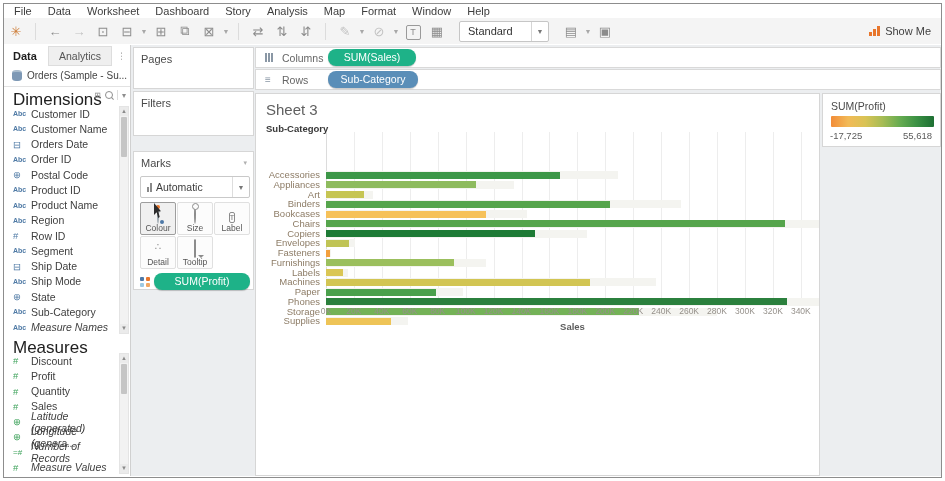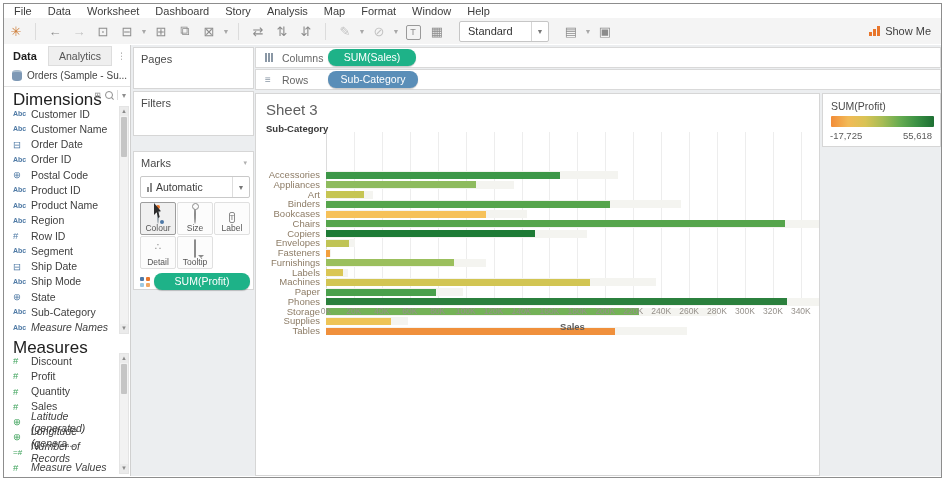--- a/index.html
+++ b/index.html
@@ -203,21 +203,21 @@
         <div class="fitem">
           <span class="fic c-dim t-abc">Abc</span>
           <span>Customer ID</span>
         </div>
         <div class="fitem">
           <span class="fic c-dim t-abc">Abc</span>
           <span>Customer Name</span>
         </div>
         <div class="fitem">
           <span class="fic c-dim">⊟</span>
-          <span>Order Date</span>
+          <span>Orders Date</span>
         </div>
         <div class="fitem">
           <span class="fic c-dim t-abc">Abc</span>
           <span>Order ID</span>
         </div>
         <div class="fitem">
           <span class="fic c-dim">⊕</span>
           <span>Postal Code</span>
         </div>
         <div class="fitem">
@@ -470,25 +470,20 @@
         <div class="crow" style="top: 136.5px;">
           <span class="rl">Storage</span>
           <span class="ghost" style="width: 390.699px;"></span>
           <span class="bar" style="width: 312.559px; background: rgb(116, 178, 87);"></span>
         </div>
         <div class="crow" style="top: 146.25px;">
           <span class="rl">Supplies</span>
           <span class="ghost" style="width: 81.5266px;"></span>
           <span class="bar" style="width: 65.2212px; background: rgb(238, 196, 87);"></span>
         </div>
-        <div class="crow" style="top: 156px;">
-          <span class="rl">Tables</span>
-          <span class="ghost" style="width: 361.37px;"></span>
-          <span class="bar" style="width: 289.096px; background: rgb(240, 144, 60);"></span>
-        </div>
       </div>
     <div class="abs" id="ticks-layer" style="left:0;top:212px;right:0;height:12px;">
         <span class="xtick" style="left: 70px;">0K</span>
         <span class="xtick" style="left: 97.932px;">20K</span>
         <span class="xtick" style="left: 125.864px;">40K</span>
         <span class="xtick" style="left: 153.796px;">60K</span>
         <span class="xtick" style="left: 181.728px;">80K</span>
         <span class="xtick" style="left: 209.66px;">100K</span>
         <span class="xtick" style="left: 237.592px;">120K</span>
         <span class="xtick" style="left: 265.524px; font-style: italic;">140K</span>

